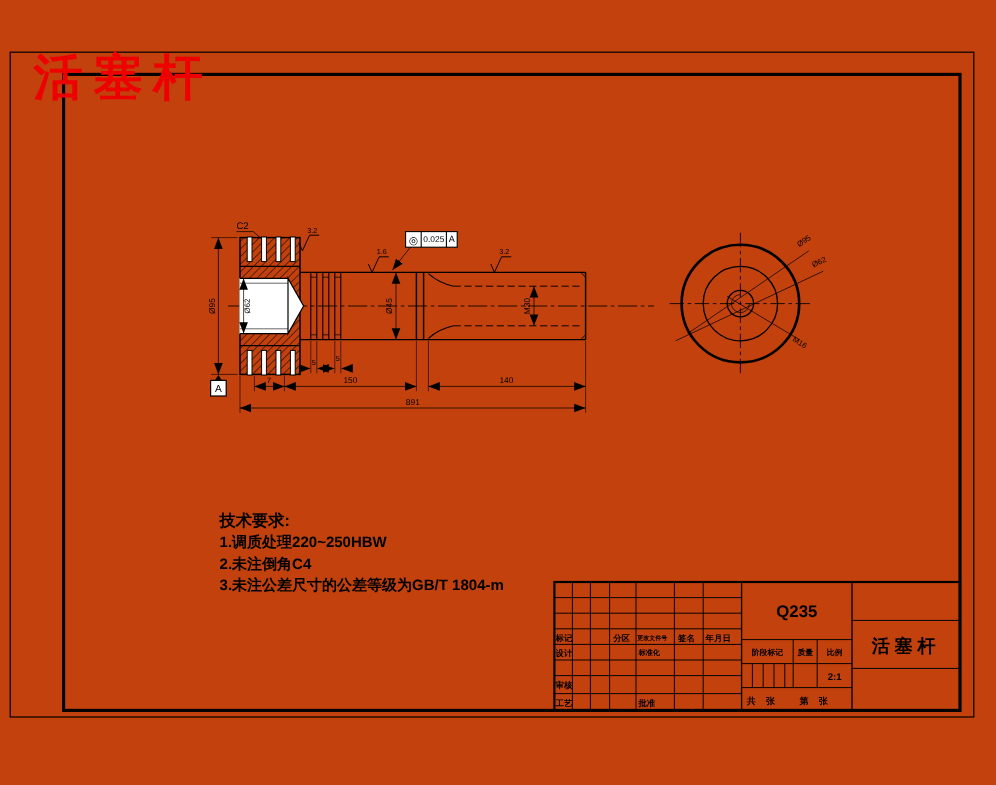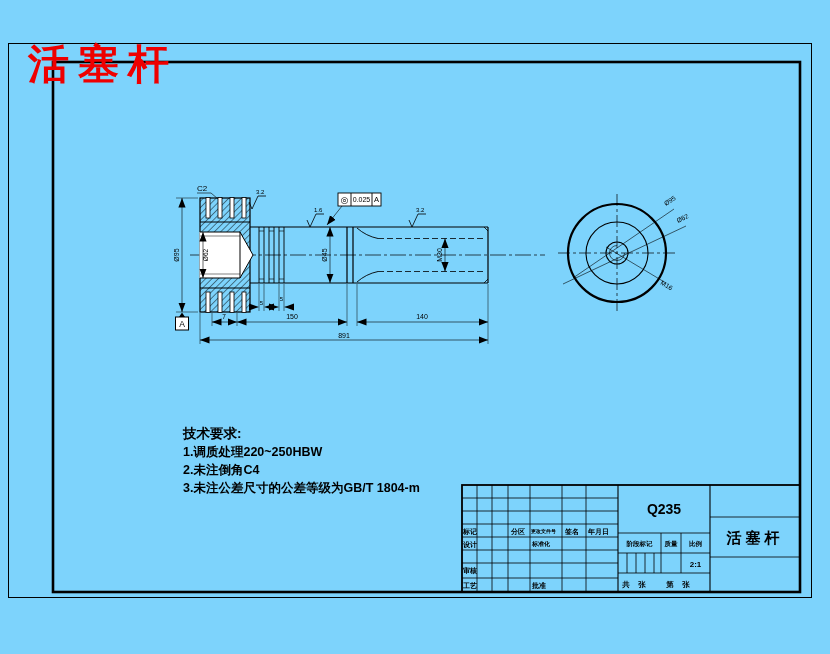--- a/index.html
+++ b/index.html
@@ -1,16 +1,16 @@
 <!DOCTYPE html>
 <html><head>
 <meta charset="utf-8">
 <style>
   html,body{margin:0;padding:0;background:#ffffff;}
-  .canvas{position:relative;width:830px;height:654px;background:#7dd3fc;overflow:hidden;}
+  .canvas{position:relative;width:830px;height:654px;background:#c2410c;overflow:hidden;}
   svg{position:absolute;left:0;top:0;}
   .ln{stroke:#000;fill:none;}
   .t{font-family:"Liberation Sans","DejaVu Sans",sans-serif;fill:#000;}
   .tb{font-family:"Liberation Sans","DejaVu Sans",sans-serif;fill:#000;font-weight:bold;}
   .stamp{font-family:"DejaVu Serif","Liberation Serif",serif;font-weight:bold;}
 </style>
 </head>
 <body>
 
 <div class="canvas">

